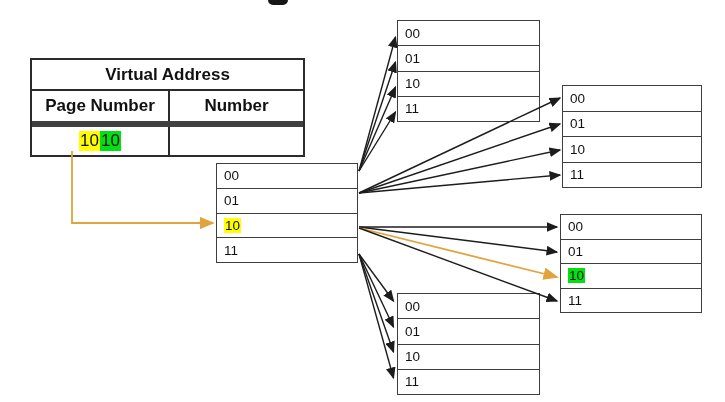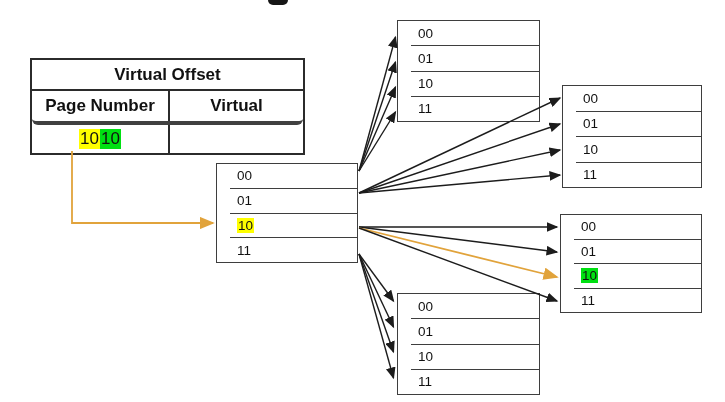--- a/index.html
+++ b/index.html
@@ -22,38 +22,38 @@
   
   .va-table {
     position: absolute; left: 30px; top: 58px; width: 275px;
     border: 2px solid #2b2b2b; background: #fff; box-sizing: border-box;
   }
   .va-title {
     height: 29px; display: flex; align-items: center; justify-content: center;
     font-weight: bold; font-size: 17px; border-bottom: 2px solid #2b2b2b;
   }
   .va-row { display: flex; }
-  .va-heads { height: 30px; border-bottom: 4px solid #404040; border-radius: 6px; }
+  .va-heads { height: 30px; border-bottom: 6px solid #404040; }
   .va-vals  { height: 28px; }
   .va-cell {
     display: flex; align-items: center; justify-content: center;
     box-sizing: border-box; font-size: 17px;
   }
   .va-cell.c1 { width: 138px; border-right: 2px solid #2b2b2b; }
   .va-cell.c2 { flex: 1; }
   .va-heads .va-cell { font-weight: bold; }
 
   .hl-yellow { background: var(--hl-yellow, #ffff00); padding: 0 1px; }
   .hl-green  { background: var(--hl-green, #00e012); padding: 0 1px; }
 
   
   .ptable {
     position: absolute; background: #fff;
     border: 1.5px solid #3e3e3e; box-sizing: border-box;
-    display: flex; flex-direction: column; padding-left: 13px;
+    display: flex; flex-direction: column;
   }
   .prow {
     flex: 1; display: flex; align-items: center;
     padding-left: 7px; box-sizing: border-box;
     border-top: 1.5px solid #3e3e3e;
     font-size: 13.5px;
   }
   .prow:first-child { border-top: none; }
 
   #outer-table        { left: 216px; top: 163px; width: 142px; height: 100px; }
@@ -68,24 +68,24 @@
   .aorange { stroke: var(--arrow-orange, #e1a33b); stroke-width: 1.8; fill: none; }
 </style>
 </head>
 <body>
 
 <div id="canvas">
 
   <div class="title-fragment"></div>
 
   <div class="va-table">
-    <div class="va-title">Virtual Offset</div>
+    <div class="va-title">Virtual Address</div>
     <div class="va-row va-heads">
       <div class="va-cell c1">Page Number</div>
-      <div class="va-cell c2">Virtual</div>
+      <div class="va-cell c2">Number</div>
     </div>
     <div class="va-row va-vals">
       <div class="va-cell c1">
         <span class="hl-yellow">10</span>
           <span class="hl-green">10</span>
       </div>
     </div>
   </div>
 
   <div class="ptable" id="outer-table">

